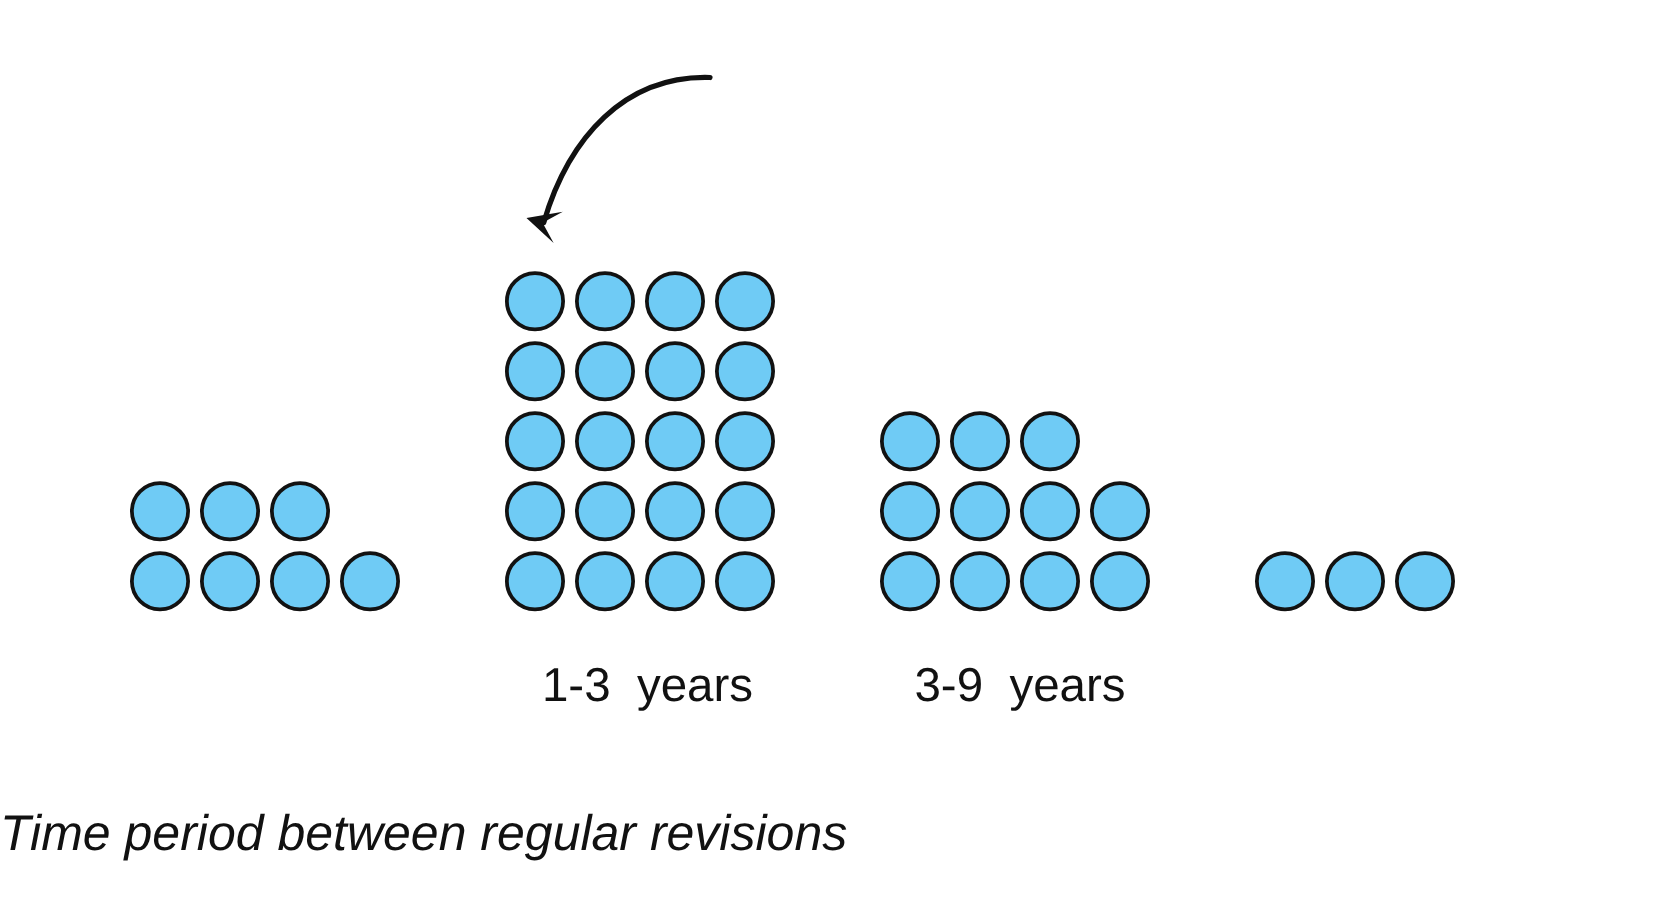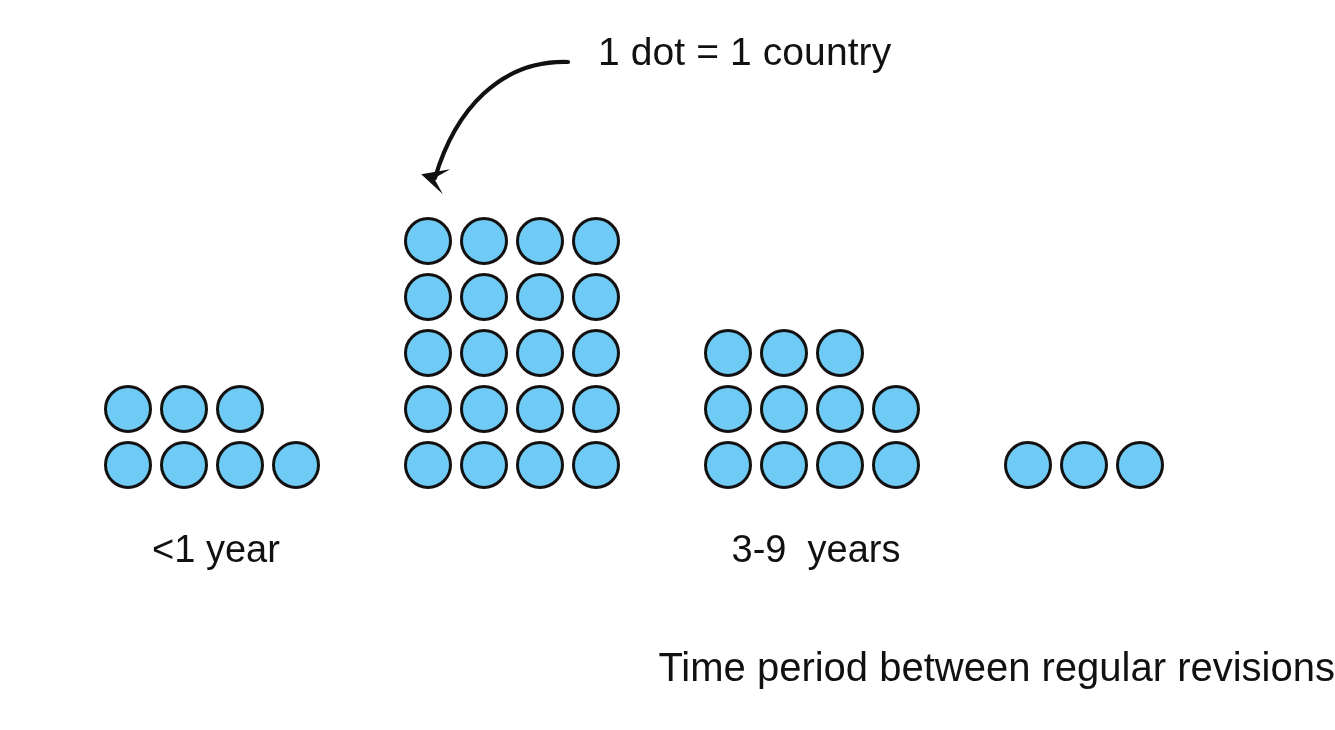--- a/index.html
+++ b/index.html
@@ -68,56 +68,55 @@
     color: #111111;
     white-space: pre;
     text-align: center;
   }
 
   #axis-title {
     position: absolute;
     left: 0;
     top: 645px;
     width: 1335px;
-    text-align: right;
+    text-align: left;
     font-size: 40px;
     color: #111111;
     white-space: pre;
+    font-style: italic;
   }
 </style>
 </head>
 <body>
 
 <div id="canvas">
 
   <svg id="annotation-layer" viewBox="0 0 1335 730" xmlns="http://www.w3.org/2000/svg">
     <defs>
       <marker id="arrowhead" markerWidth="7" markerHeight="7" refX="3.2" refY="3.2" orient="auto" markerUnits="strokeWidth">
         <path d="M 0.2 0.3 L 3.3 3.4 L 6.4 0.3 L 3.3 6.6 Z" fill="#111111"></path>
       </marker>
     </defs>
     <path d="M 568 62 C 500 60 455 110 435 178" fill="none" stroke="#111111" stroke-width="4.2" stroke-linecap="round" marker-end="url(#arrowhead)"></path>
   </svg>
 
-  <div id="annotation-note">1 dot = 1 country</div>
 
   <div class="dot-group" style="left:104px; bottom:237px;">
     <div class="dot-row">
       <span class="dot"></span>
       <span class="dot"></span>
       <span class="dot"></span>
     </div>
     <div class="dot-row">
       <span class="dot"></span>
       <span class="dot"></span>
       <span class="dot"></span>
       <span class="dot"></span>
     </div>
   </div>
-  <div class="group-label" style="left:104px; top:528px; width:224px;">&lt;1 year</div>
 
   <div class="dot-group" style="left:404px; bottom:237px;">
     <div class="dot-row">
       <span class="dot"></span>
       <span class="dot"></span>
       <span class="dot"></span>
       <span class="dot"></span>
     </div>
     <div class="dot-row">
       <span class="dot"></span>
@@ -137,20 +136,21 @@
       <span class="dot"></span>
       <span class="dot"></span>
     </div>
     <div class="dot-row">
       <span class="dot"></span>
       <span class="dot"></span>
       <span class="dot"></span>
       <span class="dot"></span>
     </div>
   </div>
+  <div class="group-label" style="left:404px; top:528px; width:228px;">1-3  years</div>
 
   <div class="dot-group" style="left:704px; bottom:237px;">
     <div class="dot-row">
       <span class="dot"></span>
       <span class="dot"></span>
       <span class="dot"></span>
     </div>
     <div class="dot-row">
       <span class="dot"></span>
       <span class="dot"></span>

